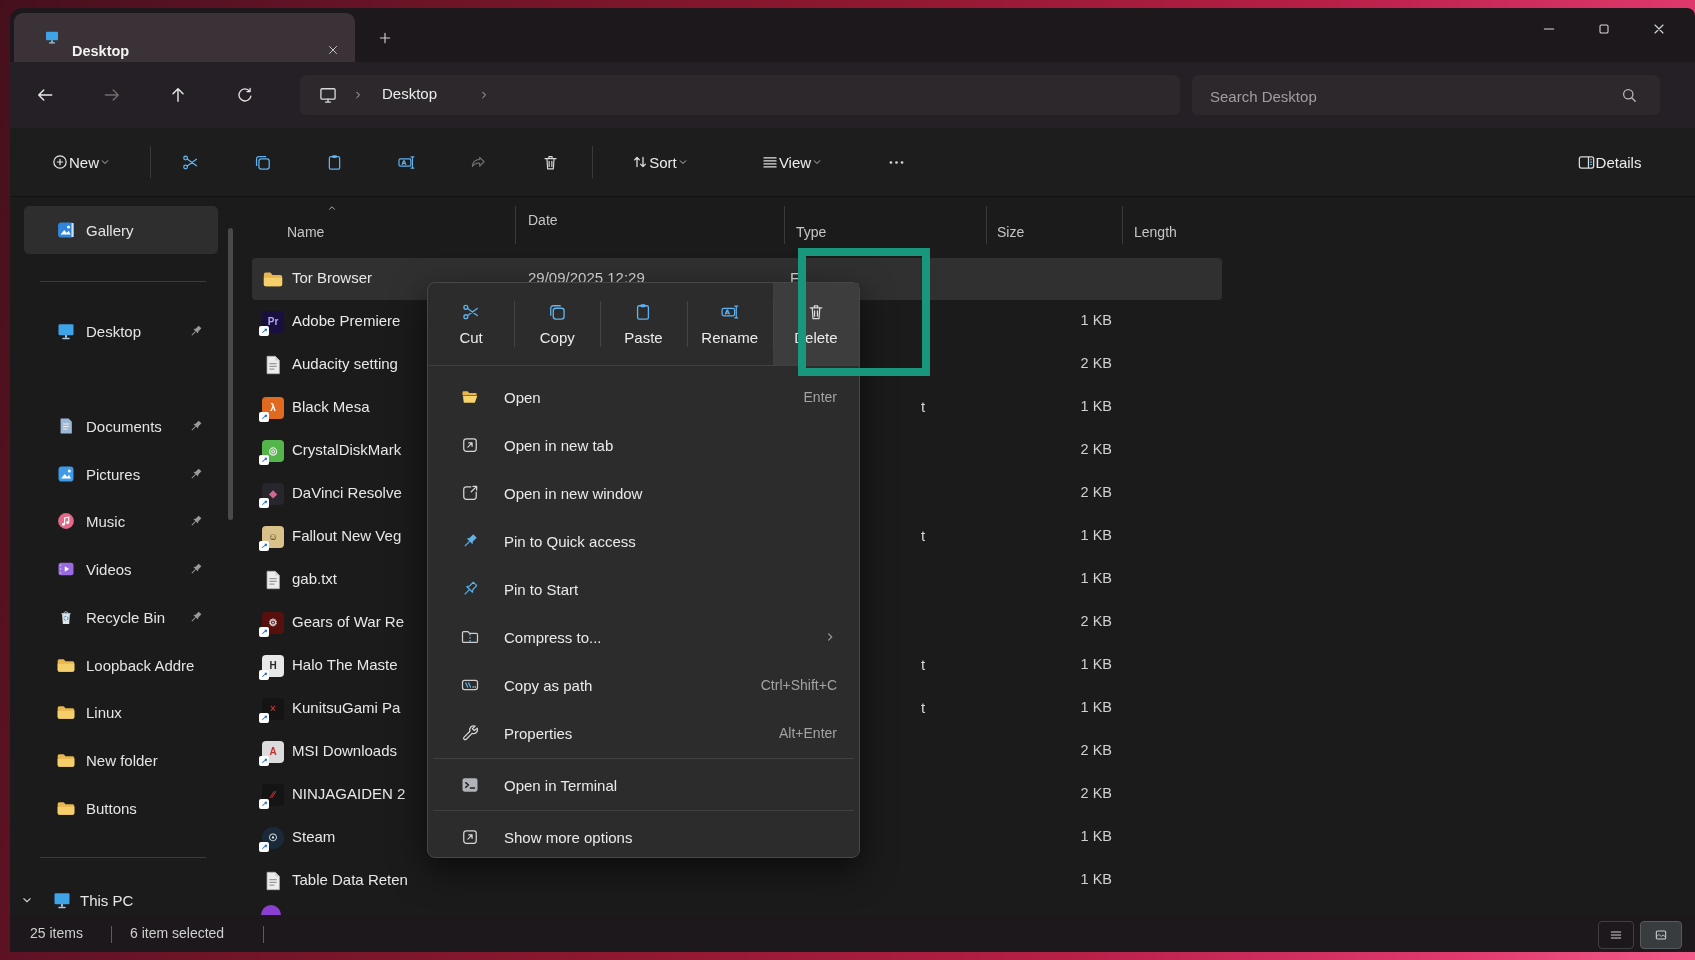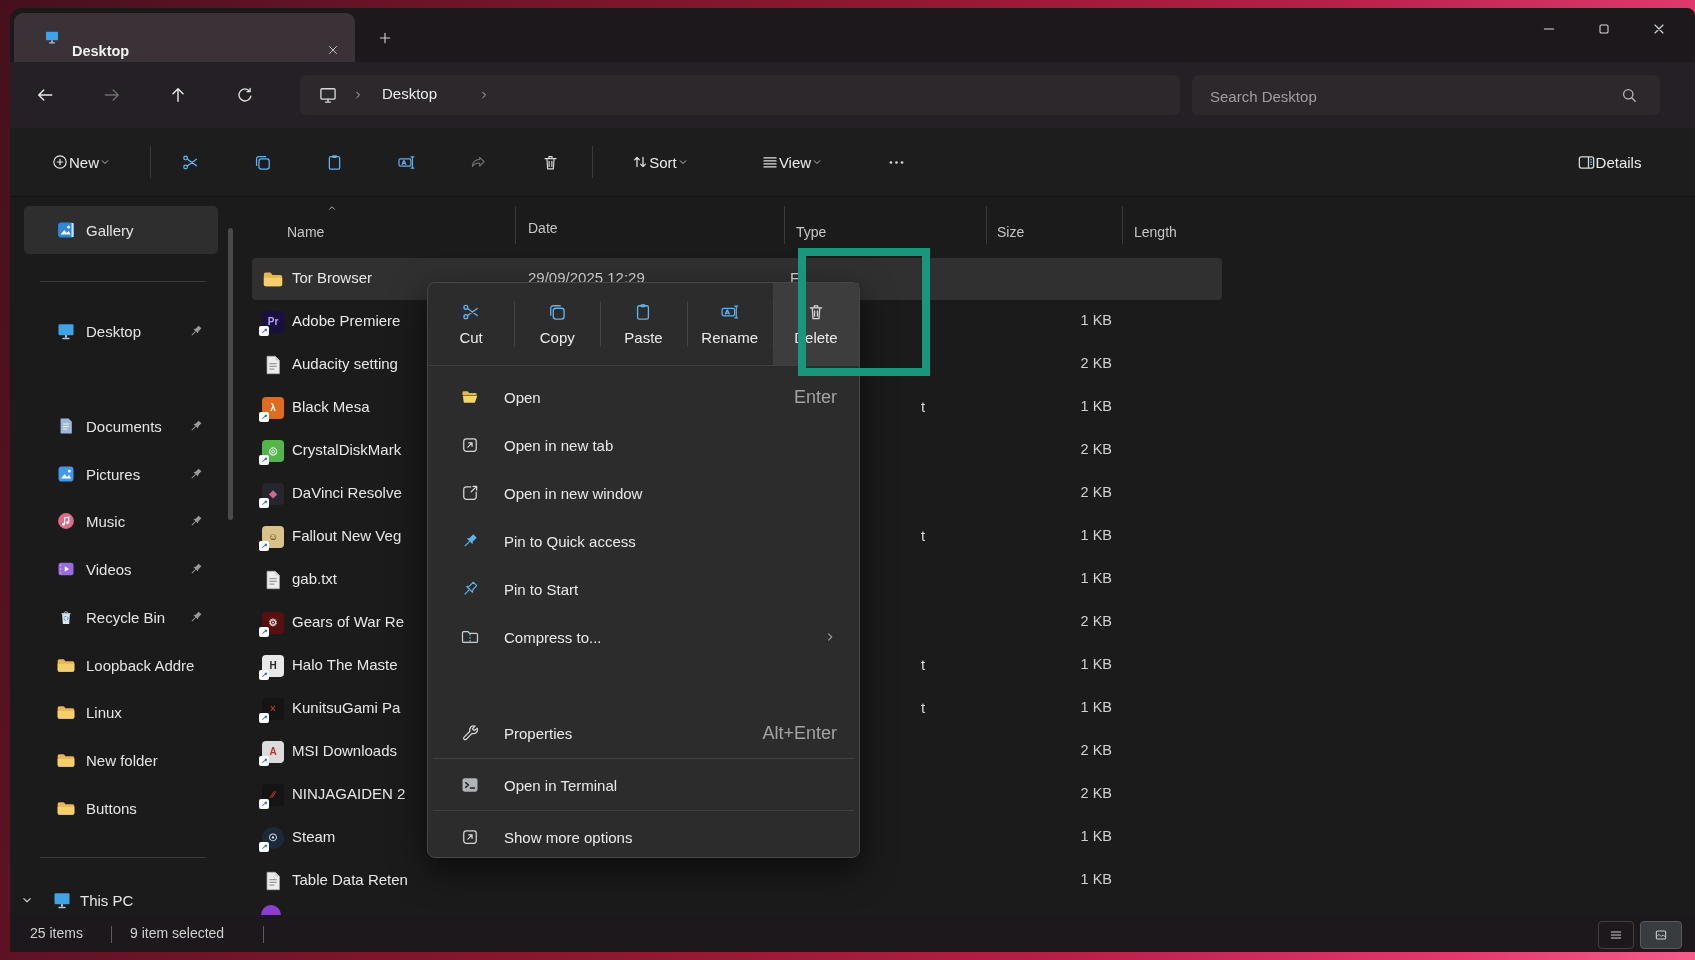--- a/index.html
+++ b/index.html
@@ -58,21 +58,21 @@
   
   .cmenu{left:427px;top:282px;width:433px;height:576px;background:#2c2c2c;border:1px solid #474747;border-radius:8px;
      box-shadow:0 12px 34px rgba(0,0,0,.6);box-sizing:border-box;z-index:30;}
   .qbar{position:absolute;left:0;top:0;width:100%;height:82px;display:flex;border-bottom:1px solid #404040;justify-content:flex-end;}
   .qcell{flex:1;display:flex;flex-direction:column;align-items:center;justify-content:center;gap:7px;font-size:15px;color:#ececec;position:relative;}
   .qcell + .qcell::before{content:"";position:absolute;left:0;top:18px;width:1px;height:46px;background:#454545;}
   .qcell.del{background:#3d3d3d;}
   .mrow{position:absolute;left:10px;width:413px;height:48px;display:flex;align-items:center;padding-left:22px;box-sizing:border-box;font-size:15px;color:#eaeaea;}
   .micon{width:30px;display:flex;align-items:center;color:#d6d6d6;}
   .mlabel{margin-left:14px;}
-  .mshort{margin-left:auto;padding-right:14px;color:#a3a3a3;font-size:18px;display:flex;align-items:center;}
+  .mshort{margin-left:auto;padding-right:14px;color:#a3a3a3;font-size:14px;display:flex;align-items:center;}
   .mdiv{position:absolute;left:5px;width:421px;height:1px;background:#404040;}
   .pinblue{color:#5bb3e8;}
   
   .teal{left:798px;top:248px;width:132px;height:128px;border:8px solid #18977c;box-sizing:border-box;z-index:40;}
   
   .st-txt{top:925px;font-size:14px;color:#d0d0d0;}
   .st-sep{top:926px;width:1px;height:17px;background:#5c5c5c;}
   .tog{top:921px;height:26px;border:1px solid #3f3f3f;border-radius:4px;display:flex;align-items:center;justify-content:center;color:#cfcfcf;}
   .tog.on{background:#393c3f;border-color:#565a5e;}
   .wc{top:10px;width:46px;height:38px;color:#d9d9d9;}
@@ -592,21 +592,21 @@
       </svg>
     <span>This PC</span>
   </div>
 
   <span class="abs hdr-caret" style="left:326px;top:202px">
       <svg class="sv s12">
         <use href="#i-caretU"></use>
       </svg>
     </span>
   <span class="abs hdr" style="left:287px;top:224px">Name</span>
-  <span class="abs hdr" style="left:528px;top:220px">Date</span>
+  <span class="abs hdr" style="left:528px;top:212px">Date</span>
   <span class="abs hdr" style="left:796px;top:224px">Type</span>
   <span class="abs hdr" style="left:997px;top:224px">Size</span>
   <span class="abs hdr" style="left:1134px;top:224px">Length</span>
   <div class="abs hsep" style="left:515px"></div>
   <div class="abs hsep" style="left:784px"></div>
   <div class="abs hsep" style="left:986px"></div>
   <div class="abs hsep" style="left:1122px"></div>
 
   <div class="abs frow" style="top:258px">
     <span class="sel-bg"></span>
@@ -822,20 +822,29 @@
             <use href="#i-zip"></use>
           </svg>
         </span>
       <span class="mlabel">Compress to...</span>
       <span class="mshort">
           <svg class="sv s14" style="color:#9a9a9a">
             <use href="#i-chevR"></use>
           </svg>
         </span>
     </div>
+    <div class="mrow" style="top:378px">
+      <span class="micon">
+          <svg class="sv s20">
+            <use href="#i-cpath"></use>
+          </svg>
+        </span>
+      <span class="mlabel">Copy as path</span>
+      <span class="mshort">Ctrl+Shift+C</span>
+    </div>
     <div class="mrow" style="top:426px">
       <span class="micon">
           <svg class="sv s20">
             <use href="#i-wrench"></use>
           </svg>
         </span>
       <span class="mlabel">Properties</span>
       <span class="mshort">Alt+Enter</span>
     </div>
     <div class="mdiv" style="top:475px"></div>
@@ -855,21 +864,21 @@
           </svg>
         </span>
       <span class="mlabel">Show more options</span>
     </div>
   </div>
 
   <div class="abs teal"></div>
 
   <span class="abs st-txt" style="left:30px">25 items</span>
   <div class="abs st-sep" style="left:111px"></div>
-  <span class="abs st-txt" style="left:130px">9 item selected</span>
+  <span class="abs st-txt" style="left:130px">6 item selected</span>
   <div class="abs st-sep" style="left:263px"></div>
   <span class="abs tog" style="left:1598px;width:34px">
       <svg class="sv s14">
         <use href="#i-toglist"></use>
       </svg>
     </span>
   <span class="abs tog on" style="left:1640px;width:40px">
       <svg class="sv s14">
         <use href="#i-togthumb"></use>
       </svg>

